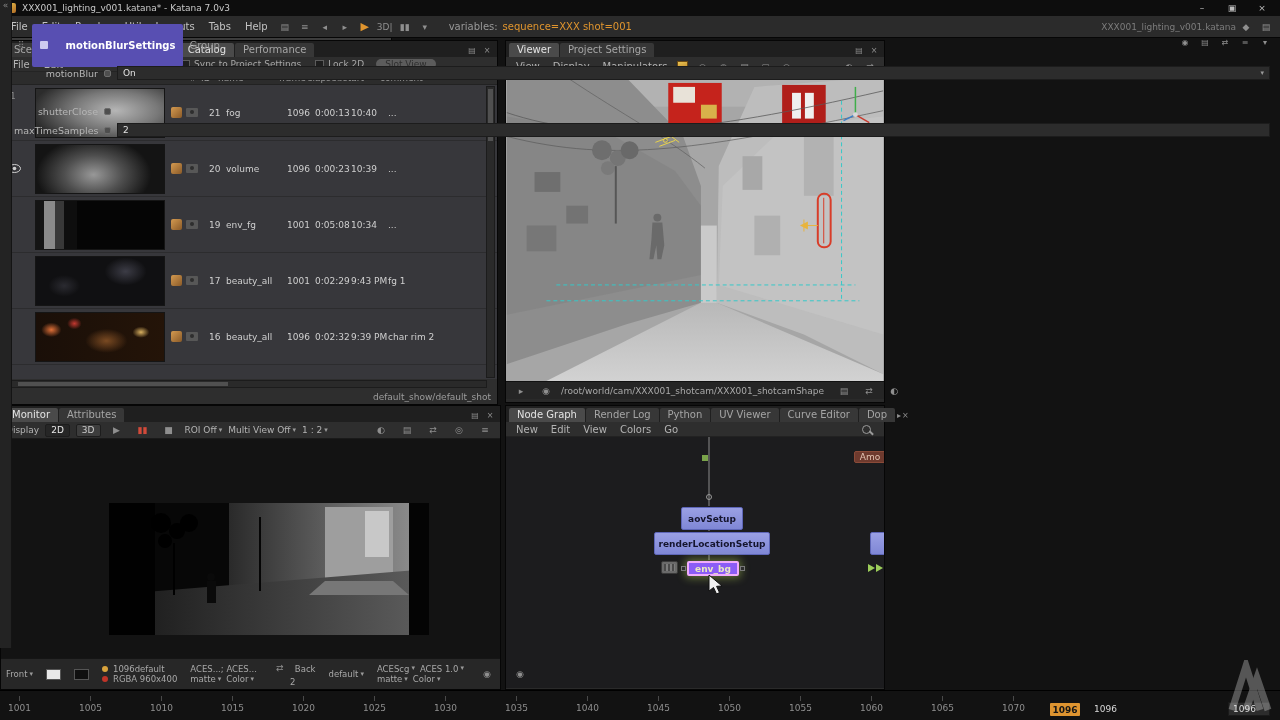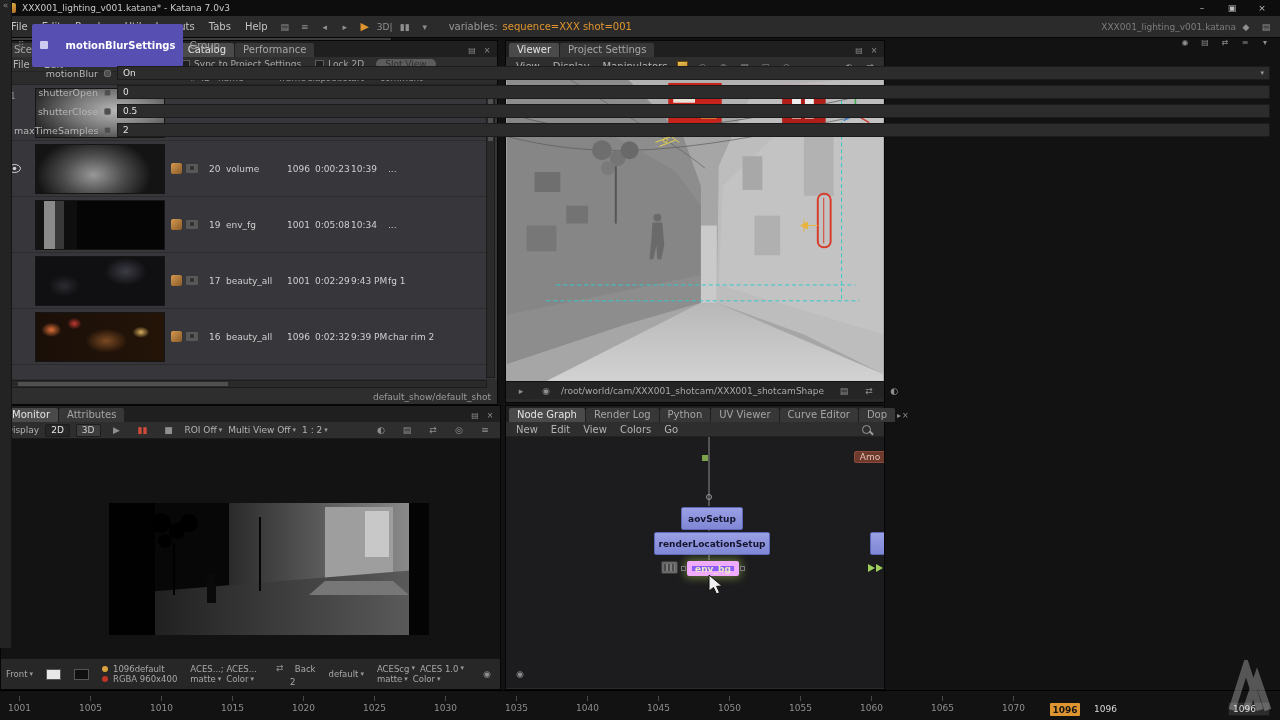--- a/index.html
+++ b/index.html
@@ -73,21 +73,21 @@
   #viewer .menurow{height:20px}
   .v-cube{width:11px;height:11px;background:linear-gradient(160deg,#e9c352,#b57b21);border:1px solid #6d4a12;flex:none;margin:0 3px}
   #viewport{position:relative;width:378px;height:304px;background:#a6a6a6;overflow:hidden}
   #viewer-bottombar{display:flex;align-items:center;height:18px;background:#252525;color:#a9a9a9;font-size:9px;padding:0 5px;gap:5px;border-top:1px solid #111}
 
   
   #nodegraph{left:505px;top:405px;width:380px;height:285px;background:#2a2a2a}
   #graph-area{position:relative;width:378px;height:251px;background:#1c1c1e;overflow:hidden}
   .ng-node{position:absolute;height:23px;display:flex;align-items:center;justify-content:center;font-size:9px;font-weight:bold;border-radius:2px}
   .ng-peri{background:linear-gradient(#9aa0e4,#7f87d6);color:#15152e;border:1px solid #5e66b8}
-  #node-envbg{background:#8b5cf6;color:#e9e9c2;border:5px solid #f0abfc;box-shadow:0 0 9px 2px rgba(214,255,100,.38)}
+  #node-envbg{background:#8b5cf6;color:#e9e9c2;border:2px solid #f0abfc;box-shadow:0 0 9px 2px rgba(214,255,100,.38)}
   .ng-flag{position:absolute;width:5px;height:5px;background:#2e2e2e;border:1px solid #7a7a7a;top:4px}
   #node-amo{background:#6e3a2e;border:1px solid #8a4a38;color:#e3c3b2;font-weight:normal}
   .machine-ico{position:absolute;width:17px;height:13px;background:#6a6a6a;border:1px solid #3a3a3a;border-radius:2px}
   .machine-ico::after{content:"";position:absolute;inset:2px;background:repeating-linear-gradient(90deg,#4a4a4a 0 2px,#7c7c7c 2px 4px)}
   .search-ico{width:9px;height:9px;border:1.5px solid #9a9a9a;border-radius:50%;position:relative;display:inline-block}
   .search-ico::after{content:"";position:absolute;width:5px;height:1.5px;background:#9a9a9a;transform:rotate(45deg);right:-4px;bottom:-1px}
 
   
   #monitor{left:0;top:405px;width:501px;height:285px;background:#2a2a2a}
   #monitor-toolbar{display:flex;align-items:center;height:17px;background:#2e2e2e;color:#b3b3b3;font-size:9px;padding:0 5px;gap:6px;border-bottom:1px solid #1a1a1a}
@@ -605,29 +605,23 @@
       <span class="tb-ico">▾</span>
     </div>
     <div class="prow" style="top:64px">
       <span class="plabel">motionBlur</span>
       <span class="pstate"></span>
       <span class="pvalue">
           <span>On</span>
           <span class="caret">▾</span>
         </span>
     </div>
-    <div class="prow" style="top:83px">
-      <span class="plabel">shutterOpen</span>
-      <span class="pstate"></span>
-      <span class="pvalue">0</span>
-    </div>
     <div class="prow" style="top:102px">
       <span class="plabel">shutterClose</span>
       <span class="pstate"></span>
-      <span class="pvalue">0.5</span>
     </div>
     <div class="prow" style="top:121px">
       <span class="plabel">maxTimeSamples</span>
       <span class="pstate"></span>
       <span class="pvalue">2</span>
     </div>
   </div>
 
   <div id="timeline" class="abs">
     <span class="tick" style="left:8px">1001</span>

